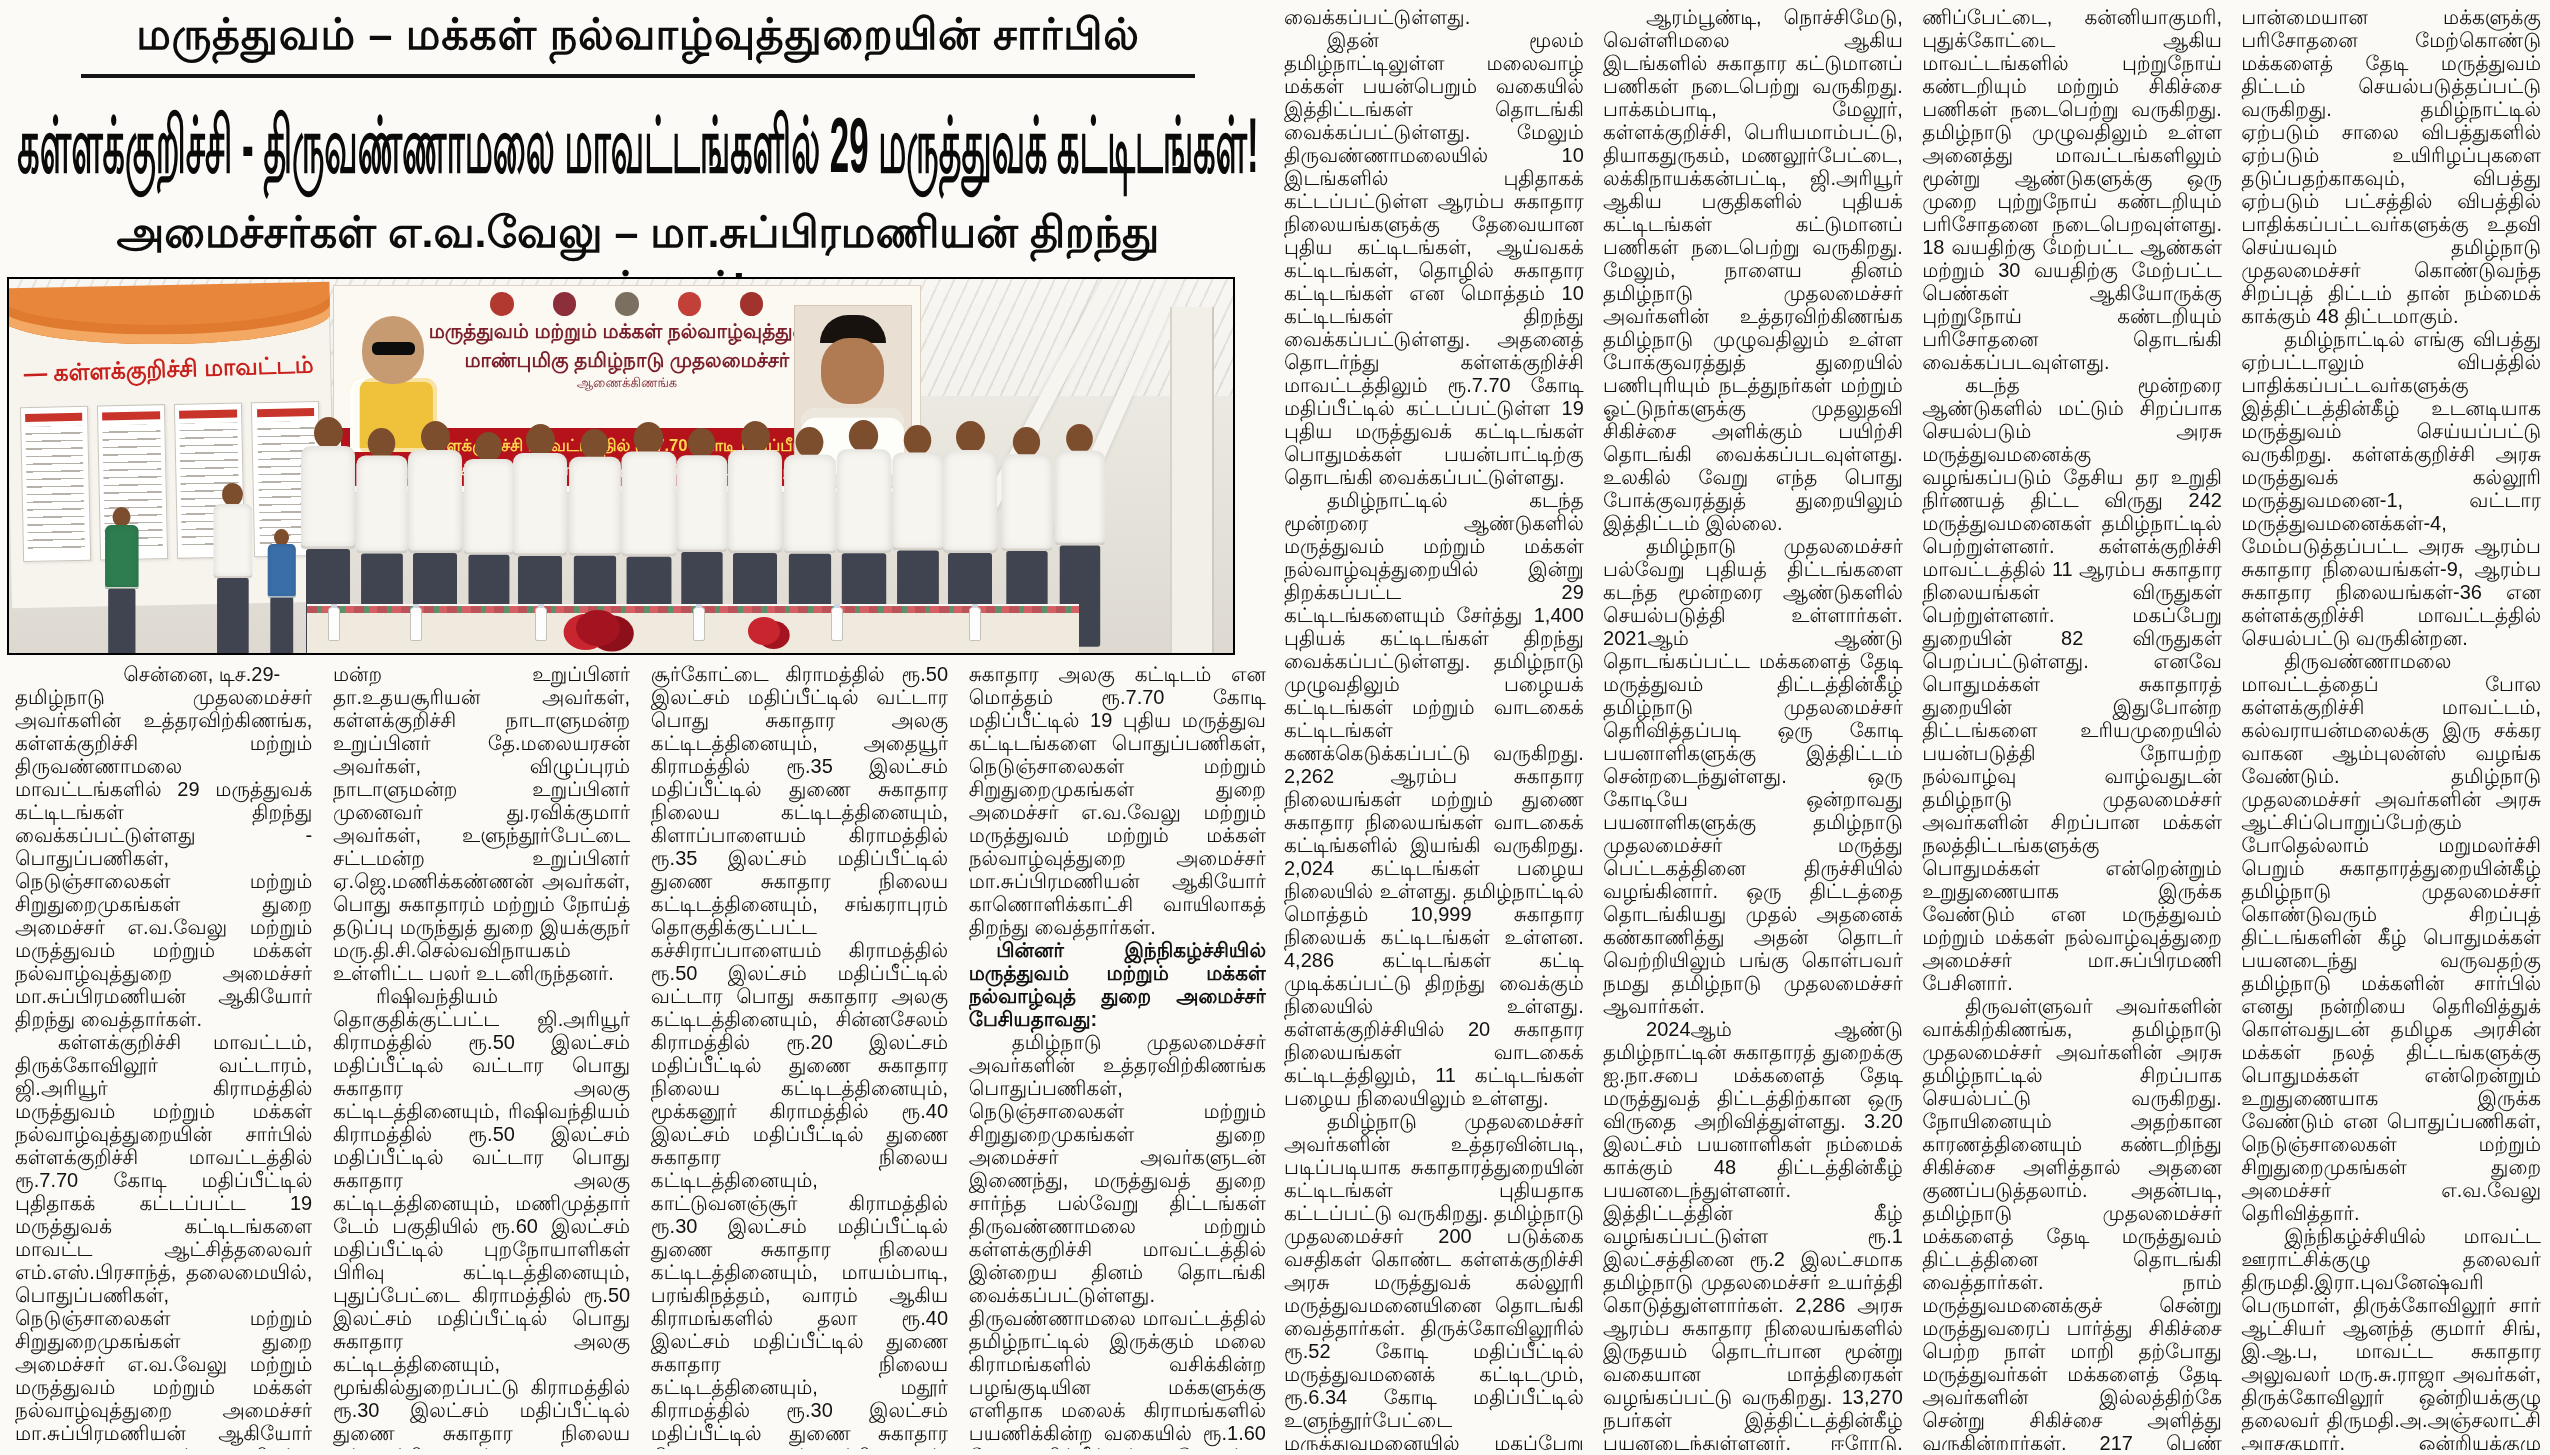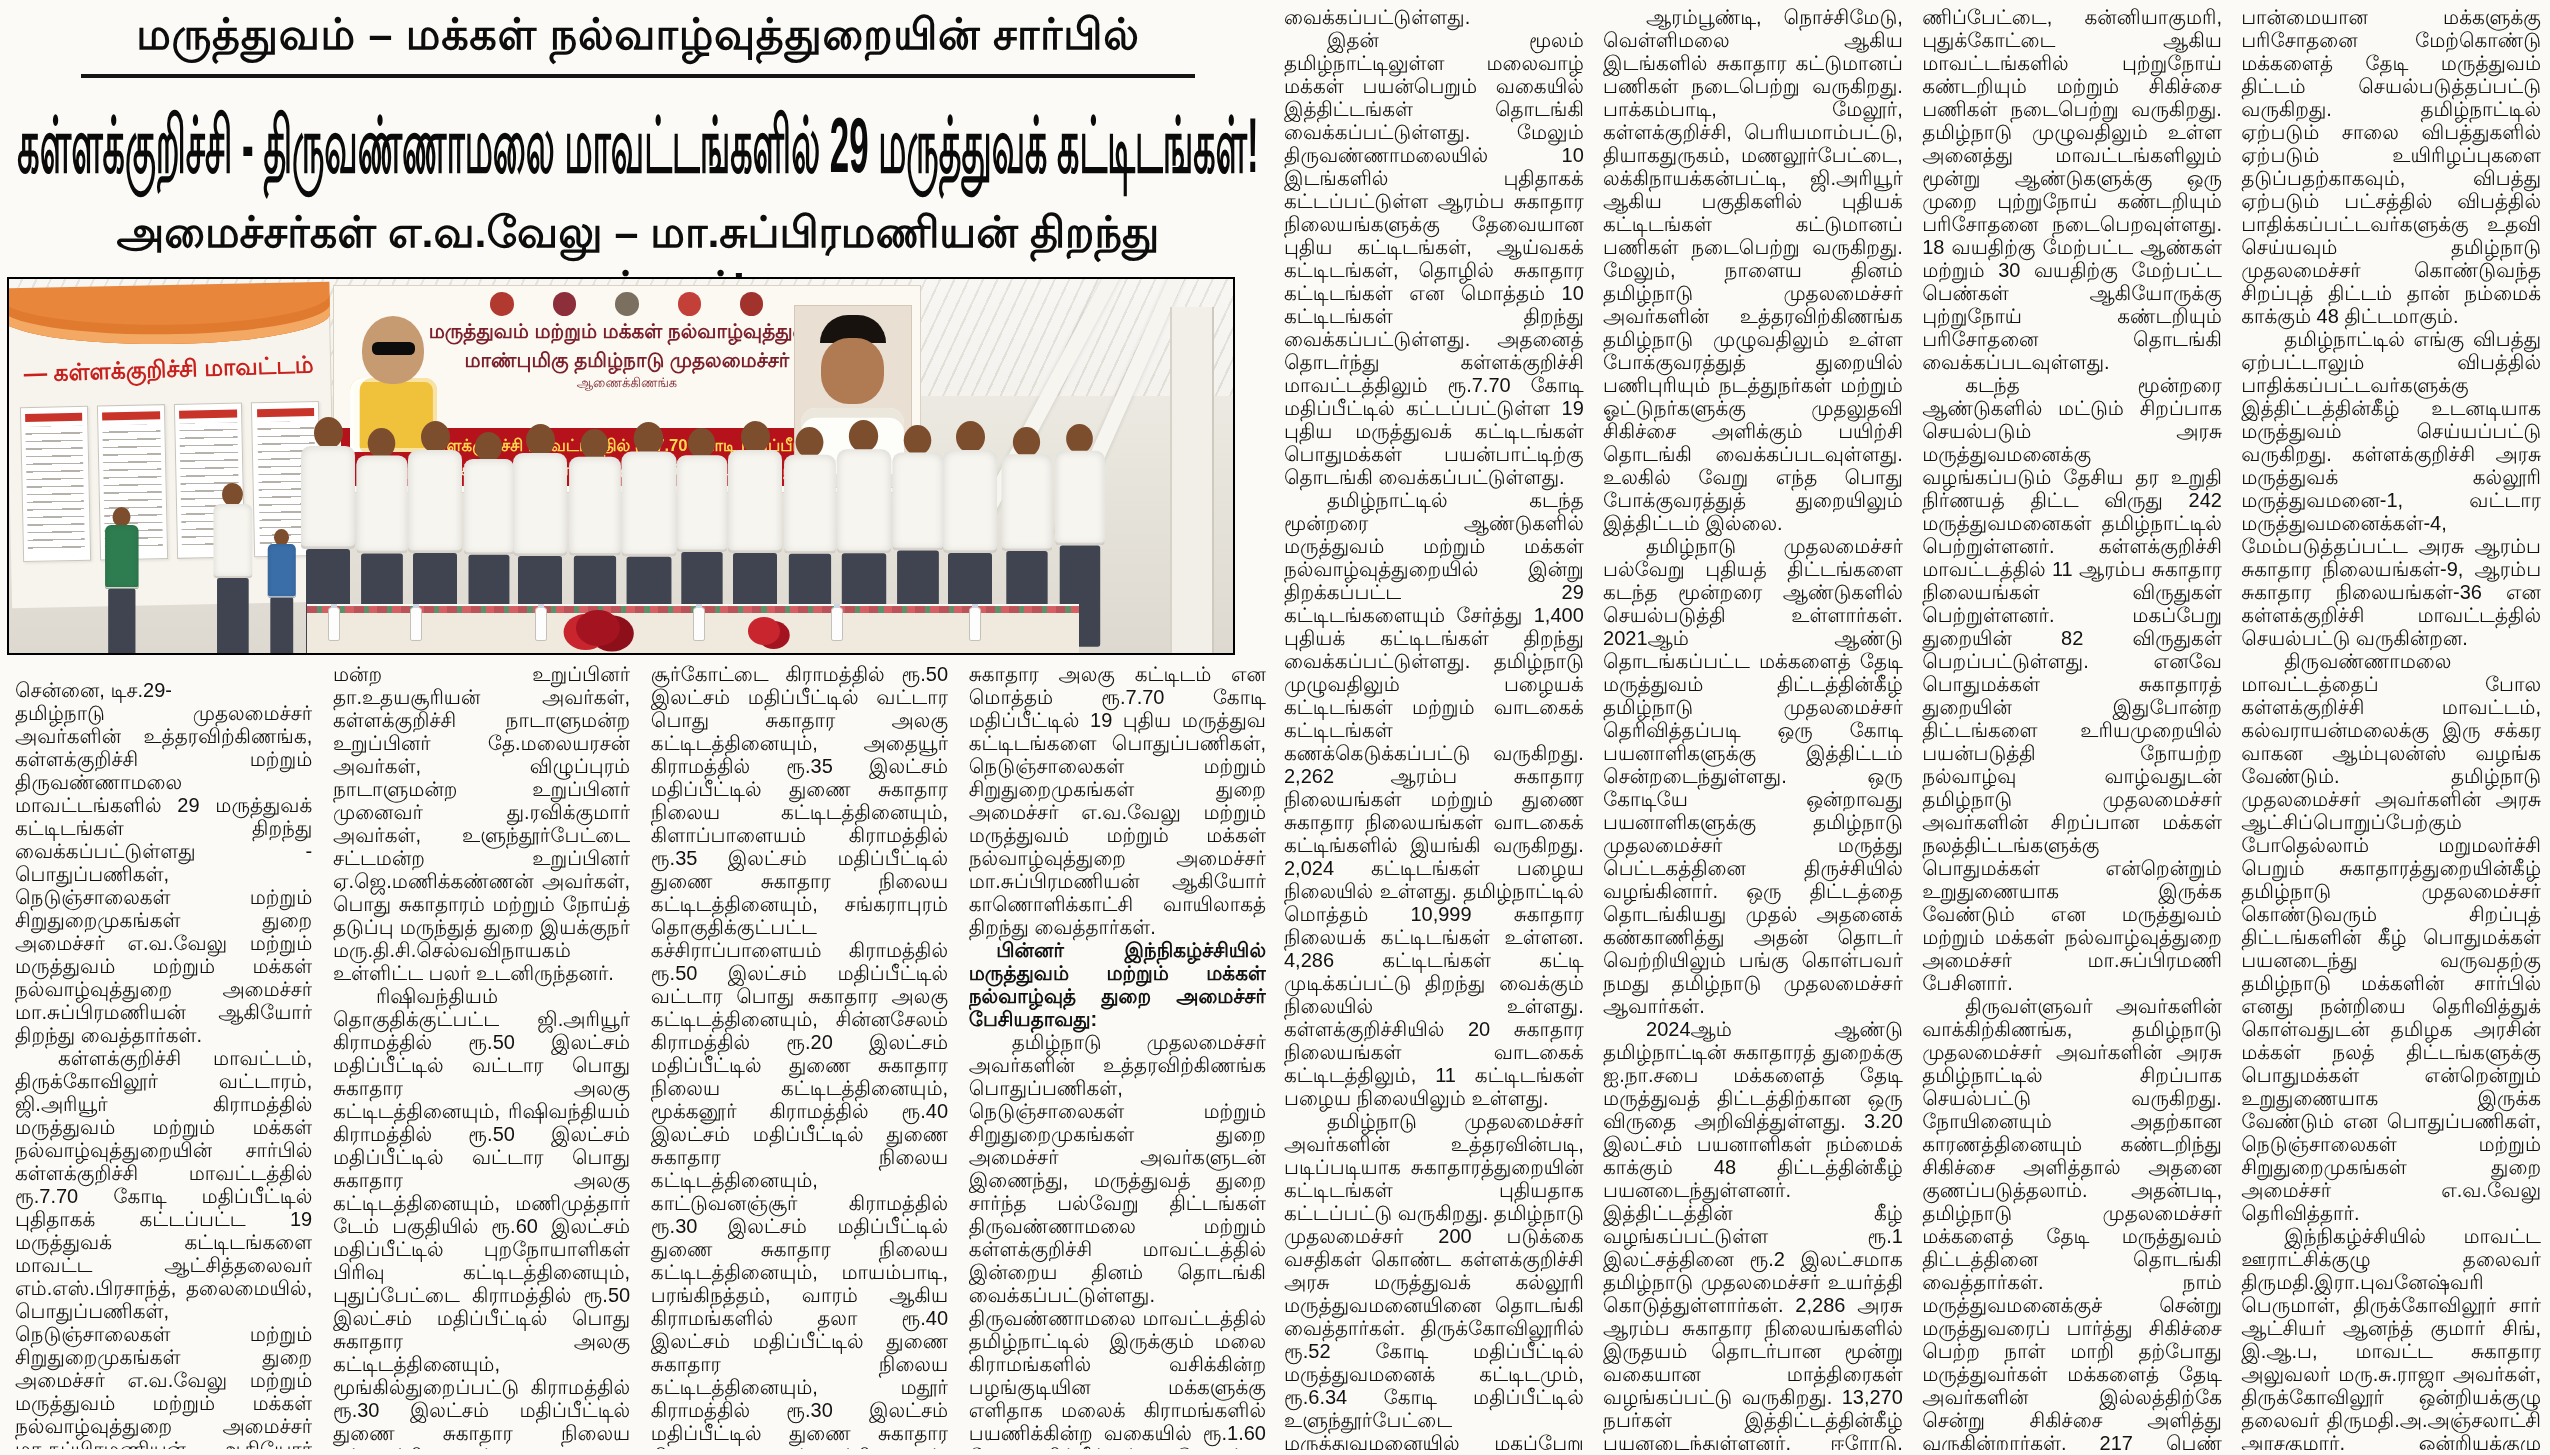--- a/index.html
+++ b/index.html
@@ -72,21 +72,21 @@
   .bottle:after{content:"";display:block;width:6.2px;height:4.8px;background:#cfd6e2;margin:-4.1px auto 0;}
   .flower{position:absolute;border-radius:50%;}
   
   .cols{position:absolute;display:flex;}
   .cols .col{flex:1 1 0;overflow:hidden;}
   .cols.bottom{left:15px;top:663px;width:1251px;height:786px;gap:20.7px;}
   .cols.rightside{left:1284px;top:5.5px;width:1257px;height:1444px;gap:19.3px;}
   .col p{margin:0;font-size:20px;line-height:23px;text-align:justify;text-indent:43px;color:#121212;}
   .col p.cont{text-indent:0;}
   .col p.bold{font-weight:bold;text-indent:27.6px;}
-  .col p.dateline{text-indent:0;padding-right:32px;margin-top:16px;}
+  .col p.dateline{text-align:right;text-indent:0;padding-right:32px;}
 </style>
 </head>
 <body>
 
 <div id="page">
 
   <header class="headline-block">
     <div class="kicker">மருத்துவம் – மக்கள் நல்வாழ்வுத்துறையின் சார்பில்</div>
     <div class="kicker-rule"></div>
     <svg class="mainhead-svg" width="1262" height="116" viewBox="0 0 1830 168">

